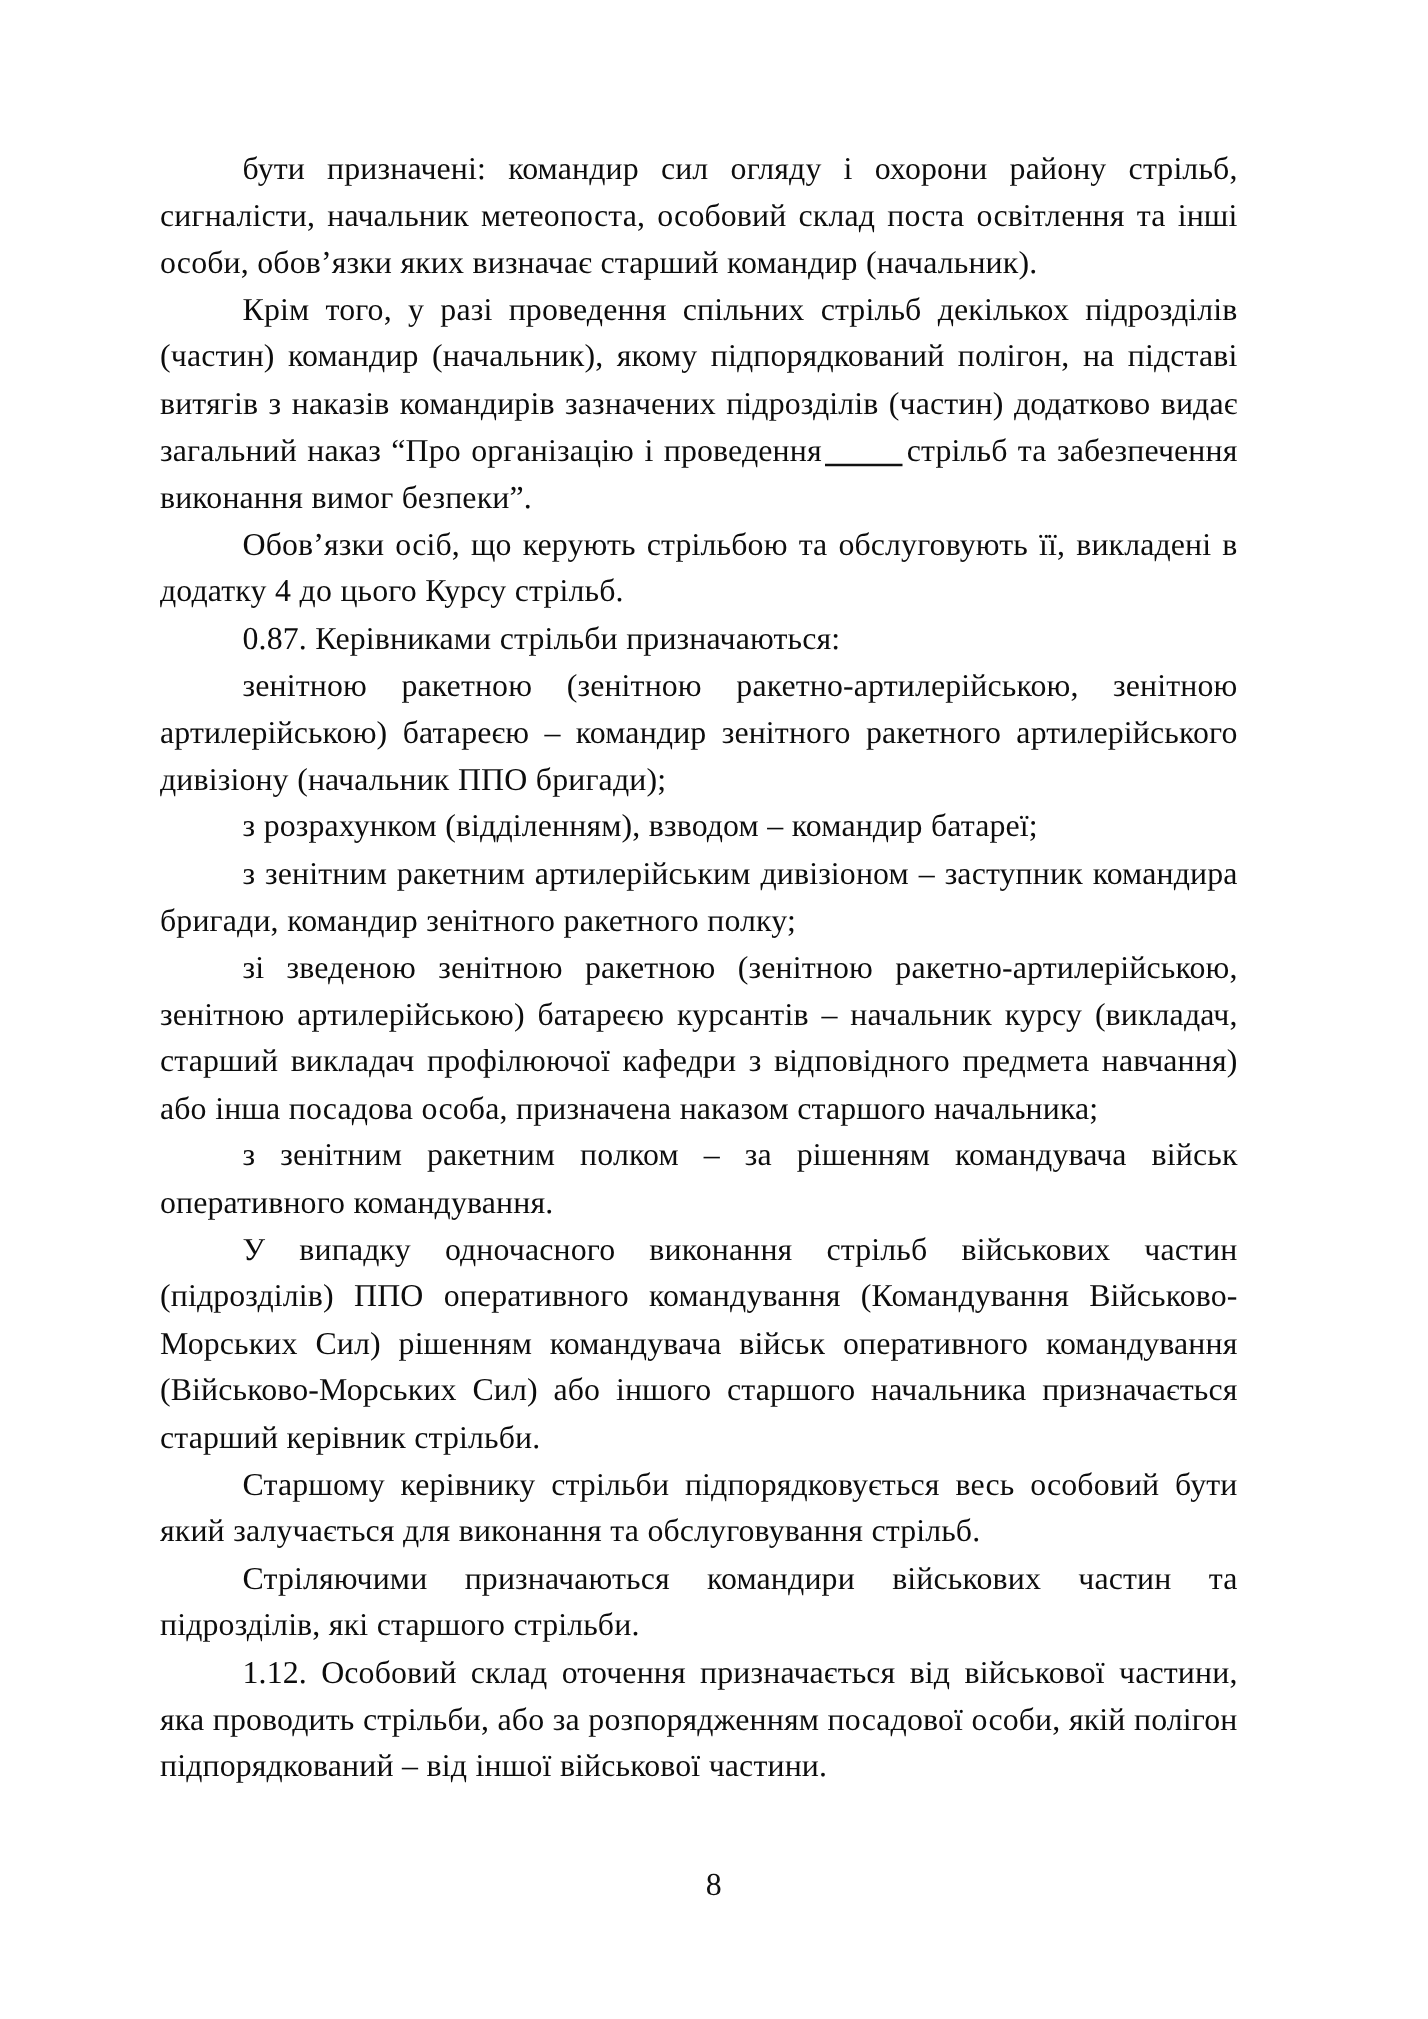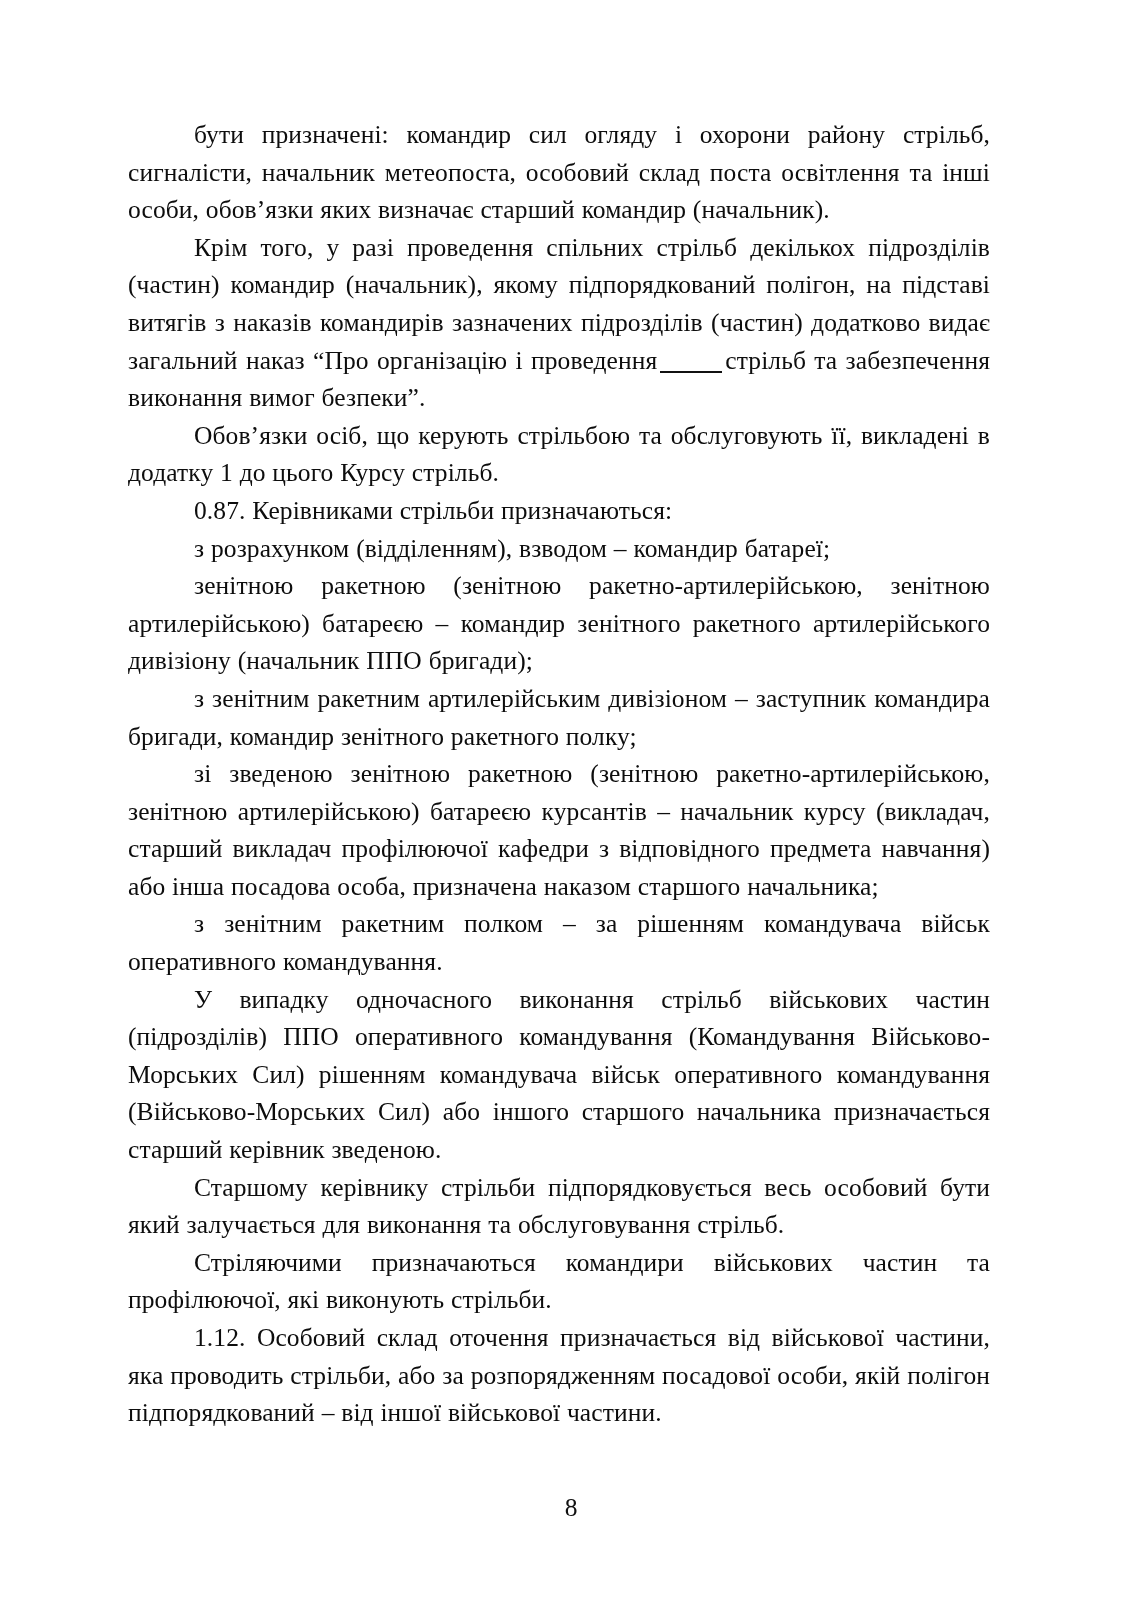--- a/index.html
+++ b/index.html
@@ -64,41 +64,41 @@
 <body>
 
 <div class="page">
 
   <div class="text-block">
 
     <p class="para indent">бути призначені: командир сил огляду і охорони району стрільб, сигналісти, начальник метеопоста, особовий склад поста освітлення та інші особи, обов’язки яких визначає старший командир (начальник).</p>
 
     <p class="para indent"><span>Крім того, у разі проведення спільних стрільб декількох підрозділів (частин) командир (начальник), якому підпорядкований полігон, на підставі витягів з наказів командирів зазначених підрозділів (частин) додатково видає загальний наказ “Про організацію і проведення</span><span class="blank-fill"></span><span>стрільб та забезпечення виконання вимог безпеки”.</span></p>
 
-    <p class="para indent">Обов’язки осіб, що керують стрільбою та обслуговують її, викладені в додатку 1 до цього Курсу стрільб.</p>
+    <p class="para indent">Обов’язки осіб, що керують стрільбою та обслуговують її, викладені в додатку 4 до цього Курсу стрільб.</p>
 
     <p class="para indent gap-before">0.87. Керівниками стрільби призначаються:</p>
 
+    <p class="para indent">зенітною ракетною (зенітною ракетно-артилерійською, зенітною артилерійською) батареєю – командир зенітного ракетного артилерійського дивізіону (начальник ППО бригади);</p>
+
     <p class="para indent">з розрахунком (відділенням), взводом – командир батареї;</p>
-
-    <p class="para indent">зенітною ракетною (зенітною ракетно-артилерійською, зенітною артилерійською) батареєю – командир зенітного ракетного артилерійського дивізіону (начальник ППО бригади);</p>
 
     <p class="para indent">з зенітним ракетним артилерійським дивізіоном – заступник командира бригади, командир зенітного ракетного полку;</p>
 
     <p class="para indent">зі зведеною зенітною ракетною (зенітною ракетно-артилерійською, зенітною артилерійською) батареєю курсантів – начальник курсу (викладач, старший викладач профілюючої кафедри з відповідного предмета навчання) або інша посадова особа, призначена наказом старшого начальника;</p>
 
     <p class="para indent">з зенітним ракетним полком – за рішенням командувача військ оперативного командування.</p>
 
 
-    <p class="para indent">У випадку одночасного виконання стрільб військових частин (підрозділів) ППО оперативного командування (Командування Військово-Морських Сил) рішенням командувача військ оперативного командування (Військово-Морських Сил) або іншого старшого начальника призначається старший керівник зведеною.</p>
+    <p class="para indent">У випадку одночасного виконання стрільб військових частин (підрозділів) ППО оперативного командування (Командування Військово-Морських Сил) рішенням командувача військ оперативного командування (Військово-Морських Сил) або іншого старшого начальника призначається старший керівник стрільби.</p>
 
 
     <p class="para indent">Старшому керівнику стрільби підпорядковується весь особовий бути який залучається для виконання та обслуговування стрільб.</p>
 
-    <p class="para indent">Стріляючими призначаються командири військових частин та профілюючої, які виконують стрільби.</p>
+    <p class="para indent">Стріляючими призначаються командири військових частин та підрозділів, які старшого стрільби.</p>
 
     <p class="para indent gap-before">1.12. Особовий склад оточення  призначається від  військової частини, яка проводить стрільби, або за розпорядженням посадової особи, якій полігон підпорядкований – від іншої військової частини.</p>
 
   </div>
 
   <div class="page-number">8</div>
 
 </div>
 
 </body></html>

